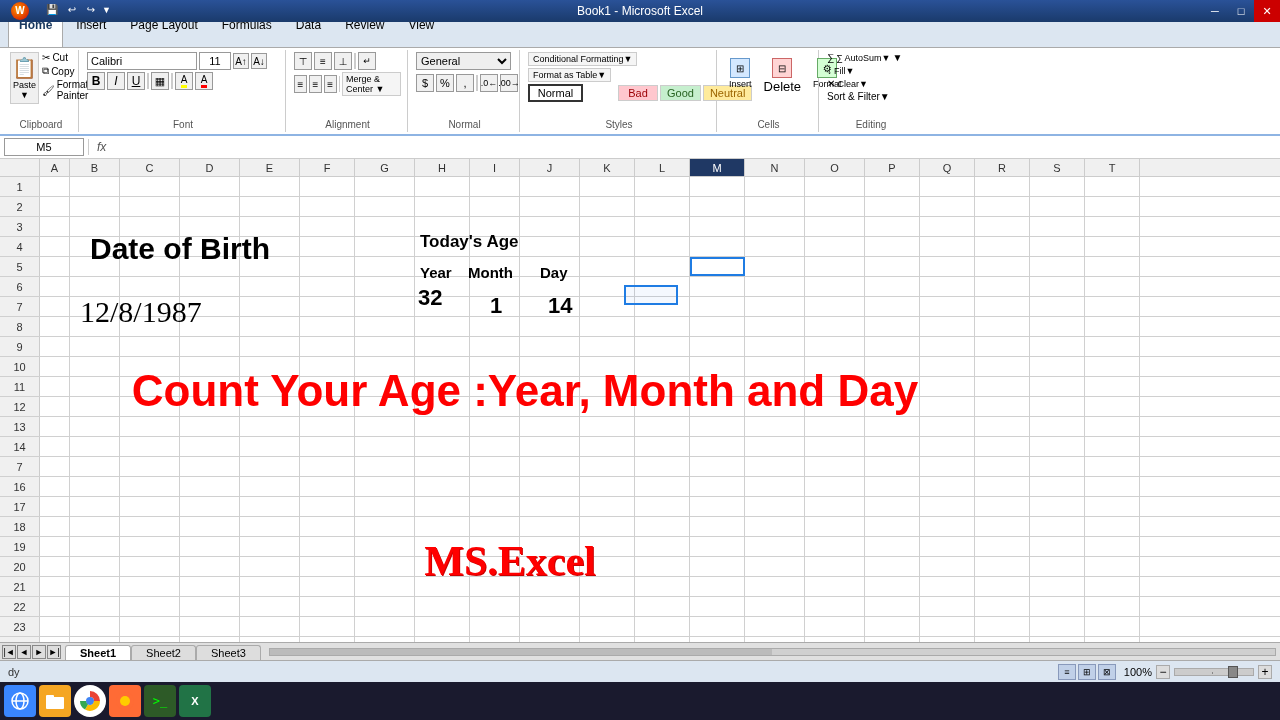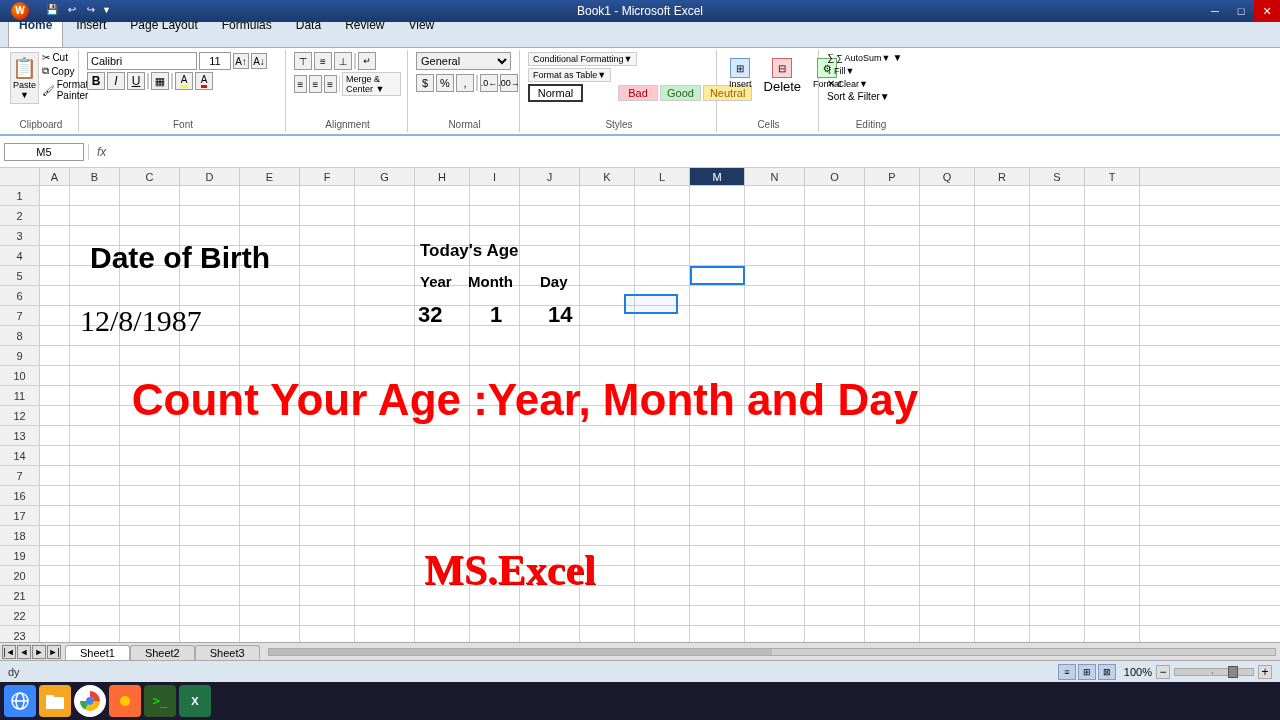--- a/index.html
+++ b/index.html
@@ -171,21 +171,21 @@
       justify-content: center;
       font-size: 10px;
     }
 
     
     .formula-bar {
       display: flex;
       align-items: center;
       background: #fff;
       border-bottom: 1px solid #ccc;
-      height: 32px;
+      height: 23px;
       padding: 0 4px;
       gap: 4px;
     }
     .name-box {
       width: 80px;
       height: 18px;
       border: 1px solid #999;
       font-size: 11px;
       padding: 0 3px;
       text-align: center;
@@ -1106,21 +1106,21 @@
           <span>Month</span>
         </div>
         <div style="position:absolute;top:87px;left:540px;font-size:15px;font-weight:bold;color:#000;">
           <span>Day</span>
         </div>
 
         <div style="position:absolute;top:118px;left:80px;font-size:30px;color:#000;font-family:serif;">
           <span>12/8/1987</span>
         </div>
 
-        <div style="position:absolute;top:116px;left:418px;font-size:22px;font-weight:bold;color:#000;">
+        <div style="position:absolute;top:108px;left:418px;font-size:22px;font-weight:bold;color:#000;">
           <span>32</span>
         </div>
         <div style="position:absolute;top:116px;left:490px;font-size:22px;font-weight:bold;color:#000;">
           <span>1</span>
         </div>
         <div style="position:absolute;top:116px;left:548px;font-size:22px;font-weight:bold;color:#000;">
           <span>14</span>
         </div>
 
         <div style="position:absolute;top:108px;left:624px;width:54px;height:20px;border:2px solid #1f7ce3;background:rgba(31,124,227,0.05);"></div>
@@ -1139,21 +1139,21 @@
   </div>
 
   <div style="display:flex;align-items:center;background:#e0e0e0;border-top:1px solid #aaa;height:18px;">
     <div style="display:flex;align-items:center;gap:1px;padding-left:2px;">
       <div style="width:14px;height:14px;border:1px solid #888;background:#ddd;display:flex;align-items:center;justify-content:center;font-size:9px;cursor:pointer;">|◄</div>
       <div style="width:14px;height:14px;border:1px solid #888;background:#ddd;display:flex;align-items:center;justify-content:center;font-size:9px;cursor:pointer;">◄</div>
       <div style="width:14px;height:14px;border:1px solid #888;background:#ddd;display:flex;align-items:center;justify-content:center;font-size:9px;cursor:pointer;">►</div>
       <div style="width:14px;height:14px;border:1px solid #888;background:#ddd;display:flex;align-items:center;justify-content:center;font-size:9px;cursor:pointer;">►|</div>
     </div>
     <div style="display:flex;align-items:flex-end;gap:0;padding-left:4px;height:100%;">
-      <div style="padding:1px 14px;font-size:11px;border:1px solid #aaa;border-bottom:none;cursor:pointer;background:#fff;border-radius:3px 3px 0 0;margin-top:2px;">Sheet1</div>
+      <div style="padding:1px 14px;font-size:11px;border:1px solid #aaa;border-bottom:none;cursor:pointer;background:#fff;border-radius:3px 3px 0 0;margin-top:2px;font-weight:bold;">Sheet1</div>
       <div style="padding:1px 14px;font-size:11px;border:1px solid #aaa;border-bottom:none;cursor:pointer;background:#ddd;border-radius:3px 3px 0 0;margin-top:2px;">Sheet2</div>
       <div style="padding:1px 14px;font-size:11px;border:1px solid #aaa;border-bottom:none;cursor:pointer;background:#ddd;border-radius:3px 3px 0 0;margin-top:2px;">Sheet3</div>
     </div>
     <div style="flex:1;margin-left:8px;margin-right:4px;height:8px;background:#d0d0d0;border:1px solid #aaa;position:relative;top:0;">
       <div style="position:absolute;left:0;width:50%;height:100%;background:#bbb;"></div>
     </div>
   </div>
 
   <div class="status-bar" style="background:#dce6f1;height:22px;display:flex;align-items:center;justify-content:space-between;padding:0 8px;border-top:1px solid #aaa;">
     <div style="font-size:11px;color:#333;">dy</div>

